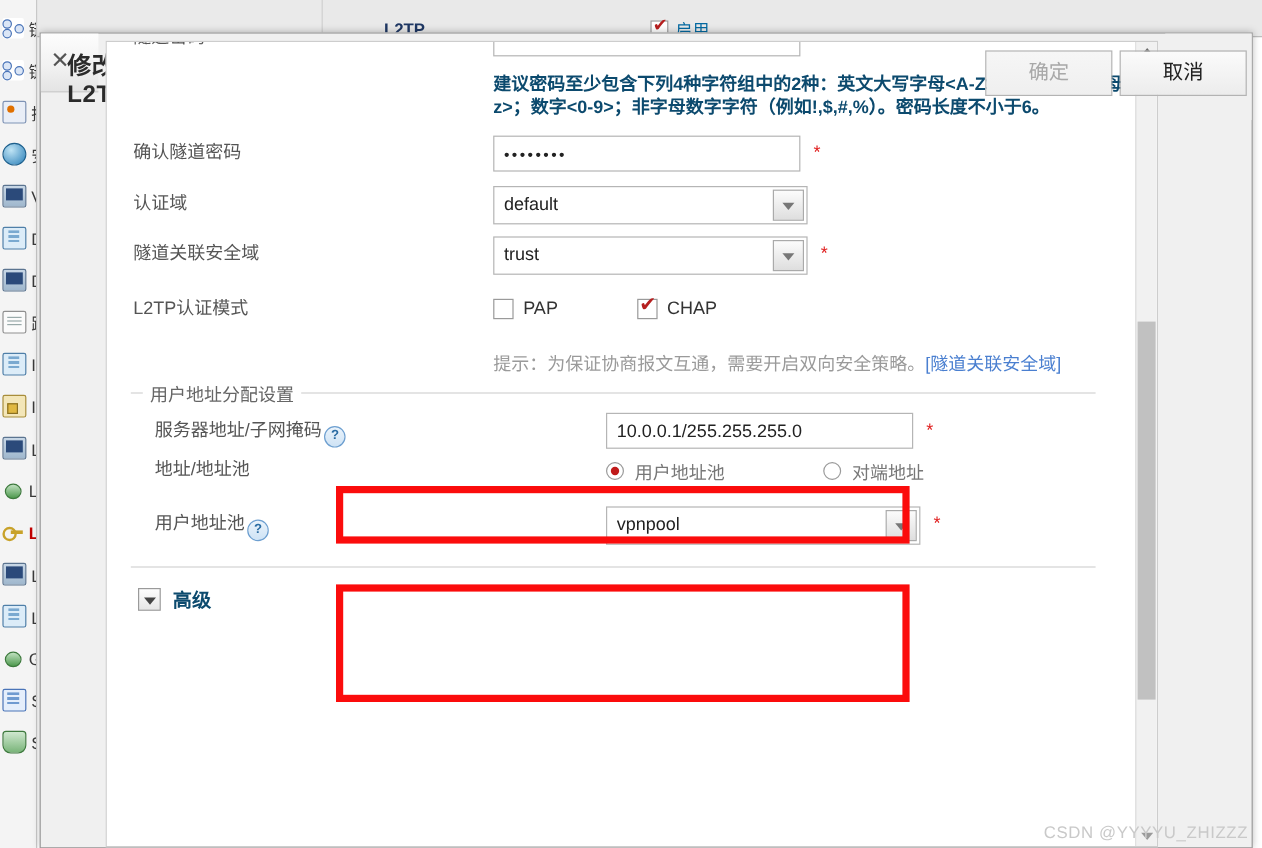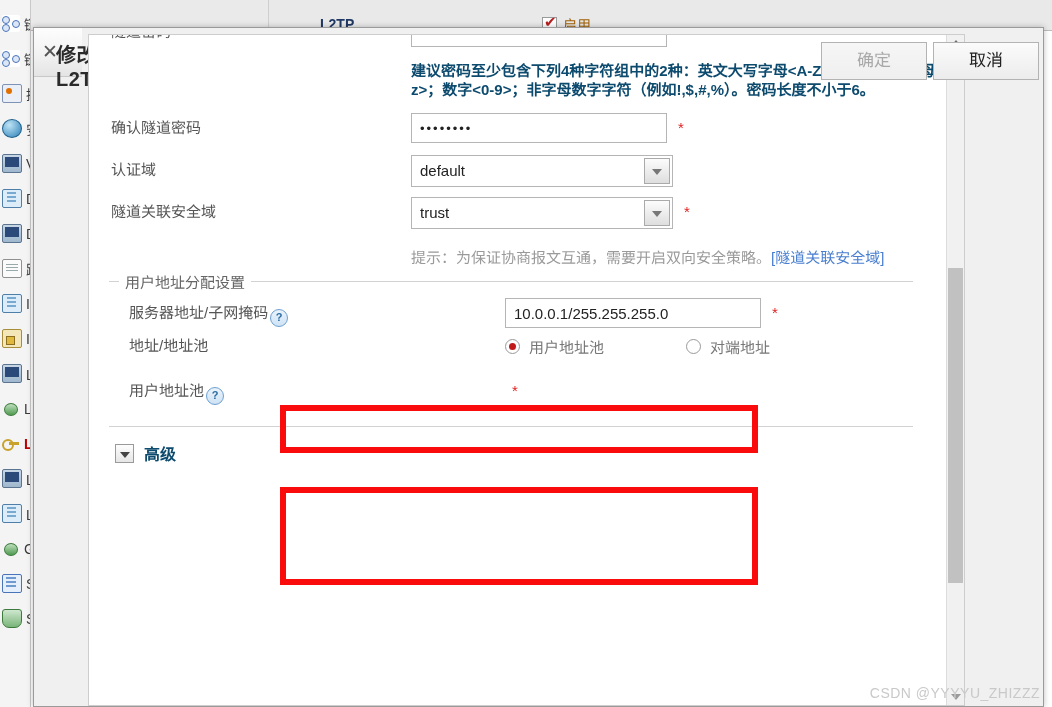--- a/index.html
+++ b/index.html
@@ -84,21 +84,21 @@
   }
   .bg-enable-wrap { position:absolute; left:260px; top:-2px; display:flex; align-items:center; gap:6px; }
   .bg-check {
     width:15px; height:15px; border:1px solid #9a9a9a; background:#fff;
     position:relative; box-sizing:border-box;
   }
   .bg-check:after {
     content:"✔"; position:absolute; left:1px; top:-4px;
     font-size:15px; color:#b61f1f; font-weight:bold; line-height:1;
   }
-  .bg-enable-text { font-size:14px; color:#a16207; }
+  .bg-enable-text { font-size:14px; color:#0369a1; }
 
   
   .modal {
     position:absolute; left:33px; top:27px; width:1011px; height:680px;
     background:#f0f0f0;
     border:1px solid #9a9a9a;
     box-shadow:0 0 6px rgba(0,0,0,0.25);
     box-sizing:border-box;
     display:flex; flex-direction:row;
   }
@@ -442,20 +442,33 @@
             <div class="flabel">隧道关联安全域</div>
             <div class="fctrl">
               <div class="selbox">
                 <span class="seltext">trust</span>
                 <span class="arrow"></span>
               </div>
               <span class="req">*</span>
             </div>
           </div>
 
+          <div class="frow" style="margin-top:8px;">
+            <div class="flabel">L2TP认证模式</div>
+            <div class="fctrl" style="padding-top:9px;">
+              <span class="chkwrap">
+                <span class="chkbox"></span>
+                <span class="chktext">PAP</span>
+              </span>
+              <span class="chkwrap">
+                <span class="chkbox checked"></span>
+                <span class="chktext">CHAP</span>
+              </span>
+            </div>
+          </div>
 
           <div class="frow" style="min-height:auto; margin-top:4px;">
             <div class="flabel"></div>
             <div class="fctrl">
               <div class="tip">
                 <span>提示：为保证协商报文互通，需要开启双向安全策略。</span><a href="#">[隧道关联安全域]</a>
               </div>
             </div>
           </div>
 
@@ -484,20 +497,24 @@
                   <span class="radtext">对端地址</span>
                 </span>
               </div>
             </div>
 
             <div class="frow" style="margin-top:10px;">
               <div class="flabel">
                 <span>用户地址池</span><span class="help">?</span>
               </div>
               <div class="fctrl" style="padding-left:86px;">
+                <div class="selbox">
+                  <span class="seltext">vpnpool</span>
+                  <span class="arrow"></span>
+                </div>
                 <span class="req">*</span>
               </div>
             </div>
           </div>
 
           <div class="adv-sep"></div>
 
           <div class="adv">
             <span class="adv-btn"></span>
             <span class="adv-text">高级</span>

